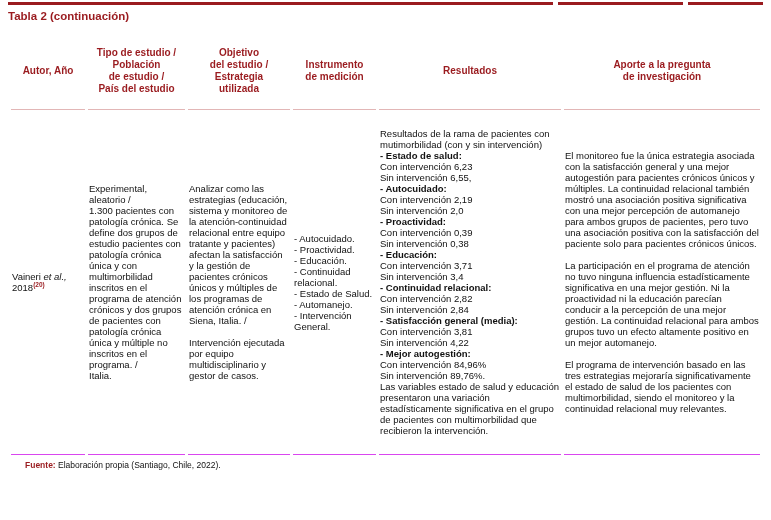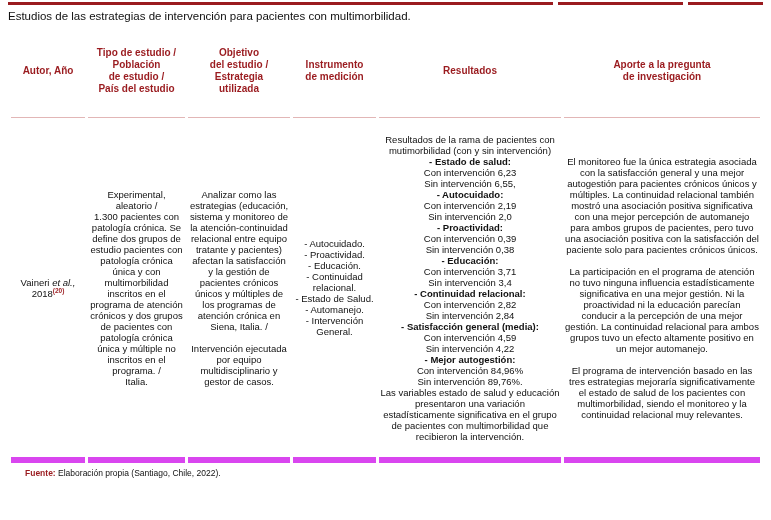--- a/index.html
+++ b/index.html
@@ -23,28 +23,28 @@
     border-spacing:3px 0;
     margin-top:14px;
     table-layout:fixed;
   }
   col.c1{width:74px;} col.c2{width:97px;} col.c3{width:102px;}
   col.c4{width:83px;} col.c5{width:182px;} col.c6{width:196px;}
   th {
     color:#9a1b1f; font-weight:bold; font-size:10px; line-height:12px;
     text-align:center; vertical-align:middle;
     white-space:pre-line;
-    padding:10px 1px 22px 1px;
+    padding:10px 1px 14px 1px;
     border-bottom:1px solid #e2b6b6;
   }
   td {
-    font-size:9.5px; line-height:11px; text-align:center; vertical-align:middle;
+    font-size:9.5px; line-height:11px; vertical-align:middle;
     height:345px;
     padding:4px 1px;
-    border-bottom:6px solid #d946ef;
+    border-bottom:1px solid #d946ef;
   }
   td .para { margin-bottom:11px; }
   td .para:last-child { margin-bottom:0; }
   .pre { white-space:pre-line;margin-left:11px; }
   .line {}
   .bold { font-weight:bold; }
   .author-cell i { }
   sup.cite {
     color:#9a1b1f; font-weight:bold; font-size:6.5px;
     vertical-align:super; line-height:0; cursor:pointer;
@@ -57,21 +57,21 @@
 </head>
 <body>
 
 <div class="top-rule">
   <span class="seg1"></span>
   <span class="seg2"></span>
   <span class="seg3"></span>
 </div>
 
 <div class="title-block">
-  <div class="tbl-subtitle">Estudios de las estrategias de intervención para pacientes con multimorbilidad.</div>
+  <div class="tbl-title">Tabla 2 (continuación)</div>
 </div>
 
 <table class="results">
   <colgroup>
     <col class="c1">
       <col class="c2">
       <col class="c3">
       <col class="c4">
       <col class="c5">
       <col class="c6">
@@ -126,21 +126,21 @@
           <div class="line bold">- Proactividad:</div>
           <div class="line">Con intervención 0,39</div>
           <div class="line">Sin intervención 0,38</div>
           <div class="line bold">- Educación:</div>
           <div class="line">Con intervención 3,71</div>
           <div class="line">Sin intervención 3,4</div>
           <div class="line bold">- Continuidad relacional:</div>
           <div class="line">Con intervención 2,82</div>
           <div class="line">Sin intervención 2,84</div>
           <div class="line bold">- Satisfacción general (media):</div>
-          <div class="line">Con intervención 4,59</div>
+          <div class="line">Con intervención 3,81</div>
           <div class="line">Sin intervención 4,22</div>
           <div class="line bold">- Mejor autogestión:</div>
           <div class="line">Con intervención 84,96%</div>
           <div class="line">Sin intervención 89,76%.</div>
           <div class="line">Las variables estado de salud y educación presentaron una variación estadísticamente significativa en el grupo de pacientes con multimorbilidad que recibieron la intervención.</div>
         </td>
       <td>
           <div class="para">El monitoreo fue la única estrategia asociada con la satisfacción general y una mejor autogestión para pacientes crónicos únicos y múltiples. La continuidad relacional también mostró una asociación positiva significativa con una mejor percepción de automanejo para ambos grupos de pacientes, pero tuvo una asociación positiva con la satisfacción del paciente solo para pacientes crónicos únicos.</div>
           <div class="para">La participación en el programa de atención no tuvo ninguna influencia estadísticamente significativa en una mejor gestión. Ni la proactividad ni la educación parecían conducir a la percepción de una mejor gestión. La continuidad relacional para ambos grupos tuvo un efecto altamente positivo en un mejor automanejo.</div>
           <div class="para">El programa de intervención basado en las tres estrategias mejoraría significativamente el estado de salud de los pacientes con multimorbilidad, siendo el monitoreo y la continuidad relacional muy relevantes.</div>

